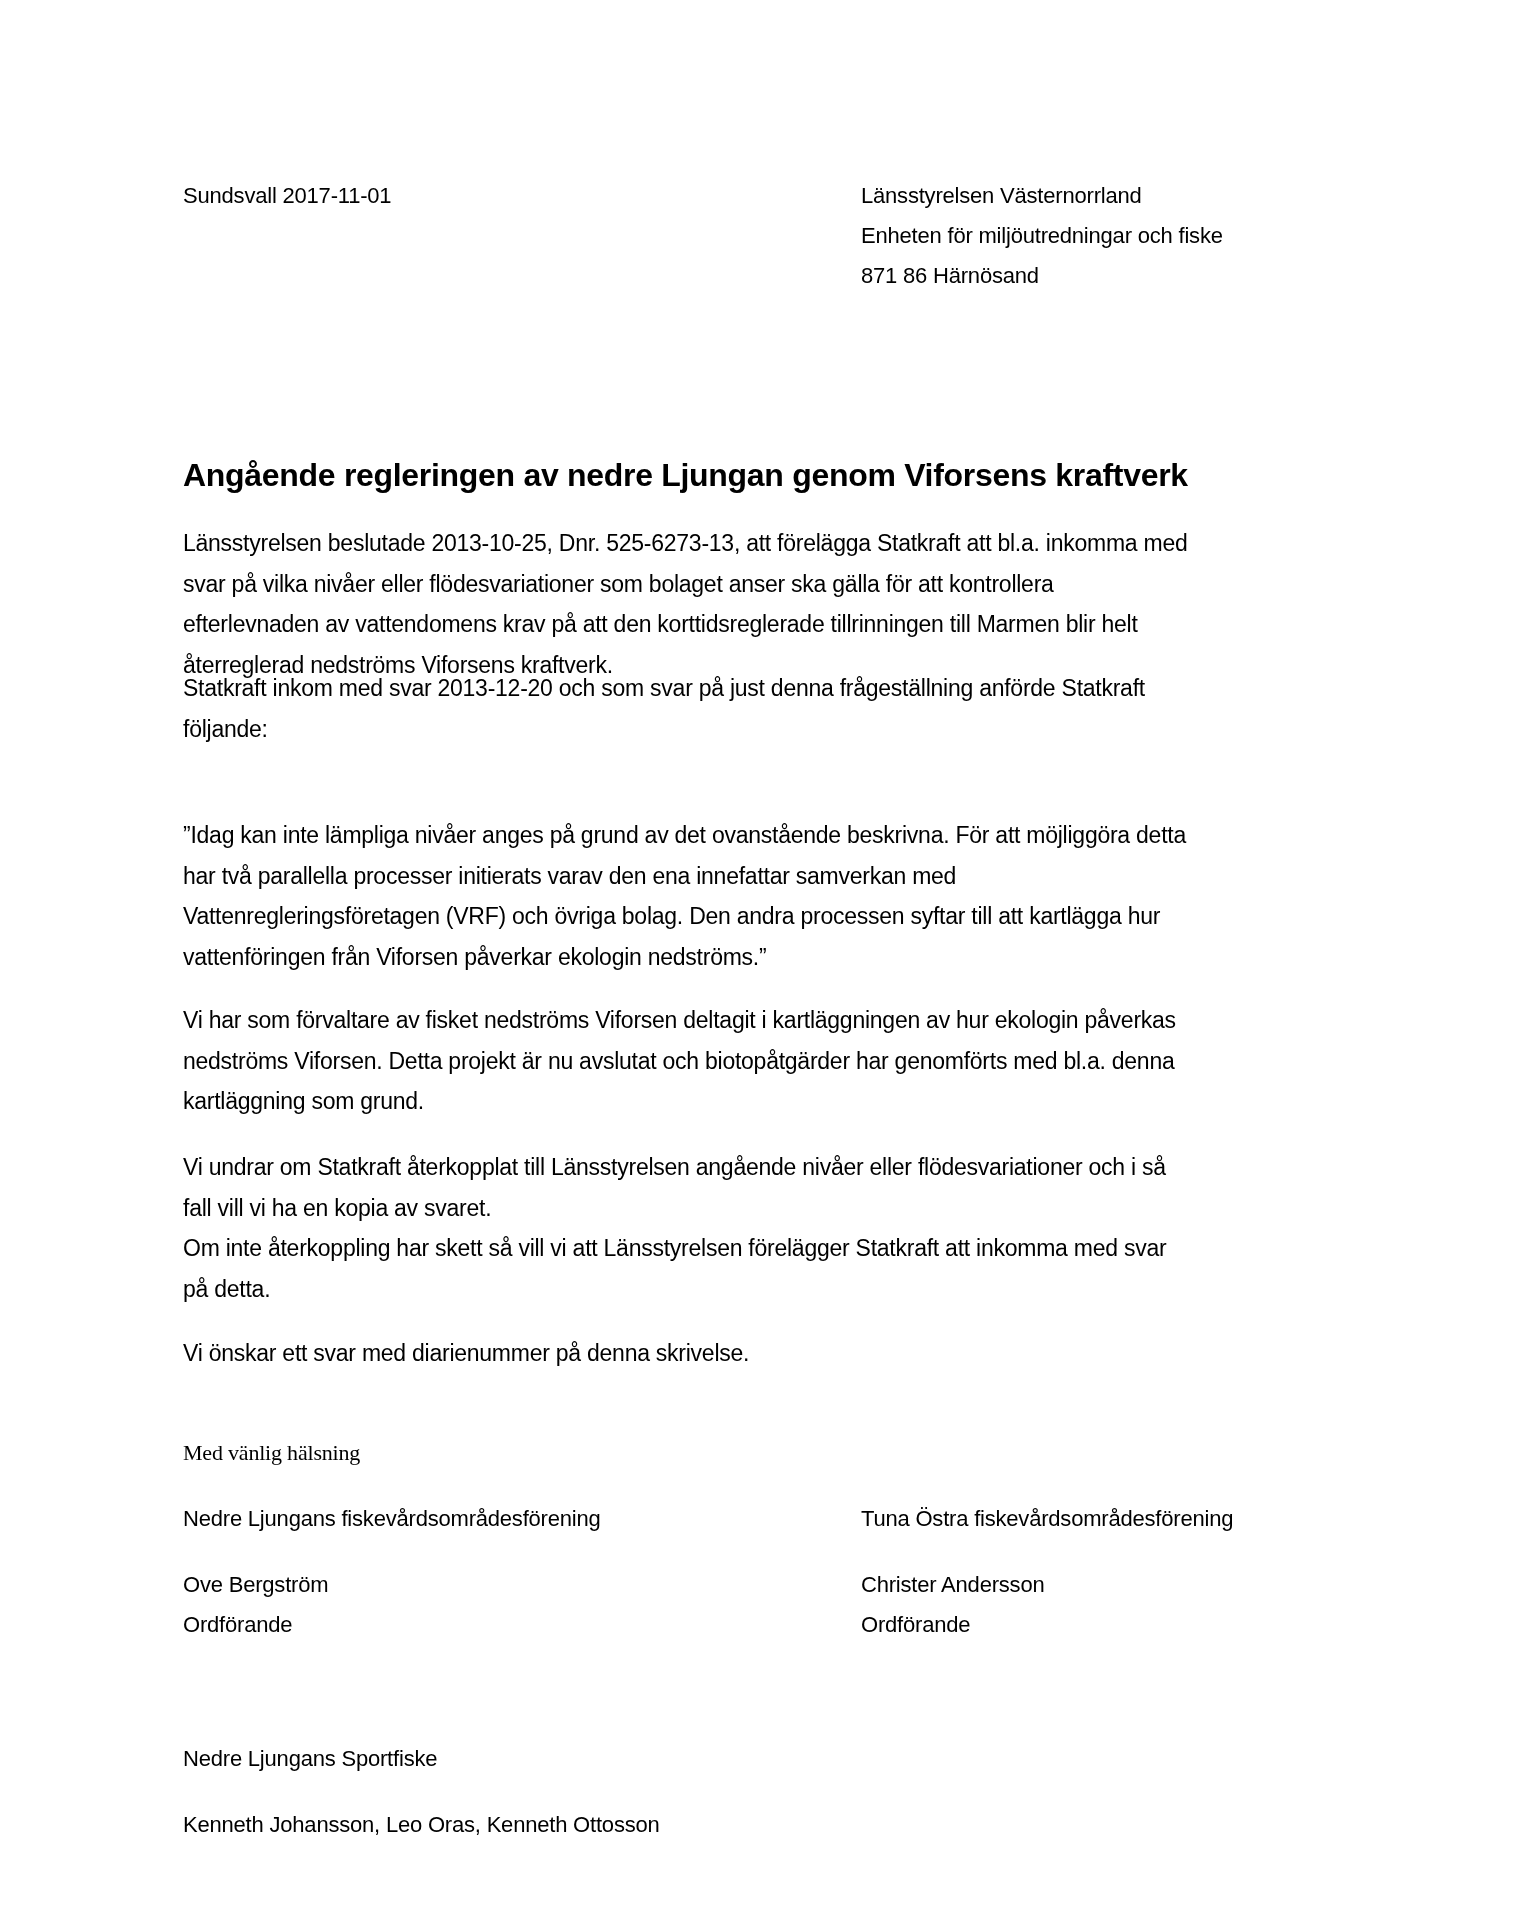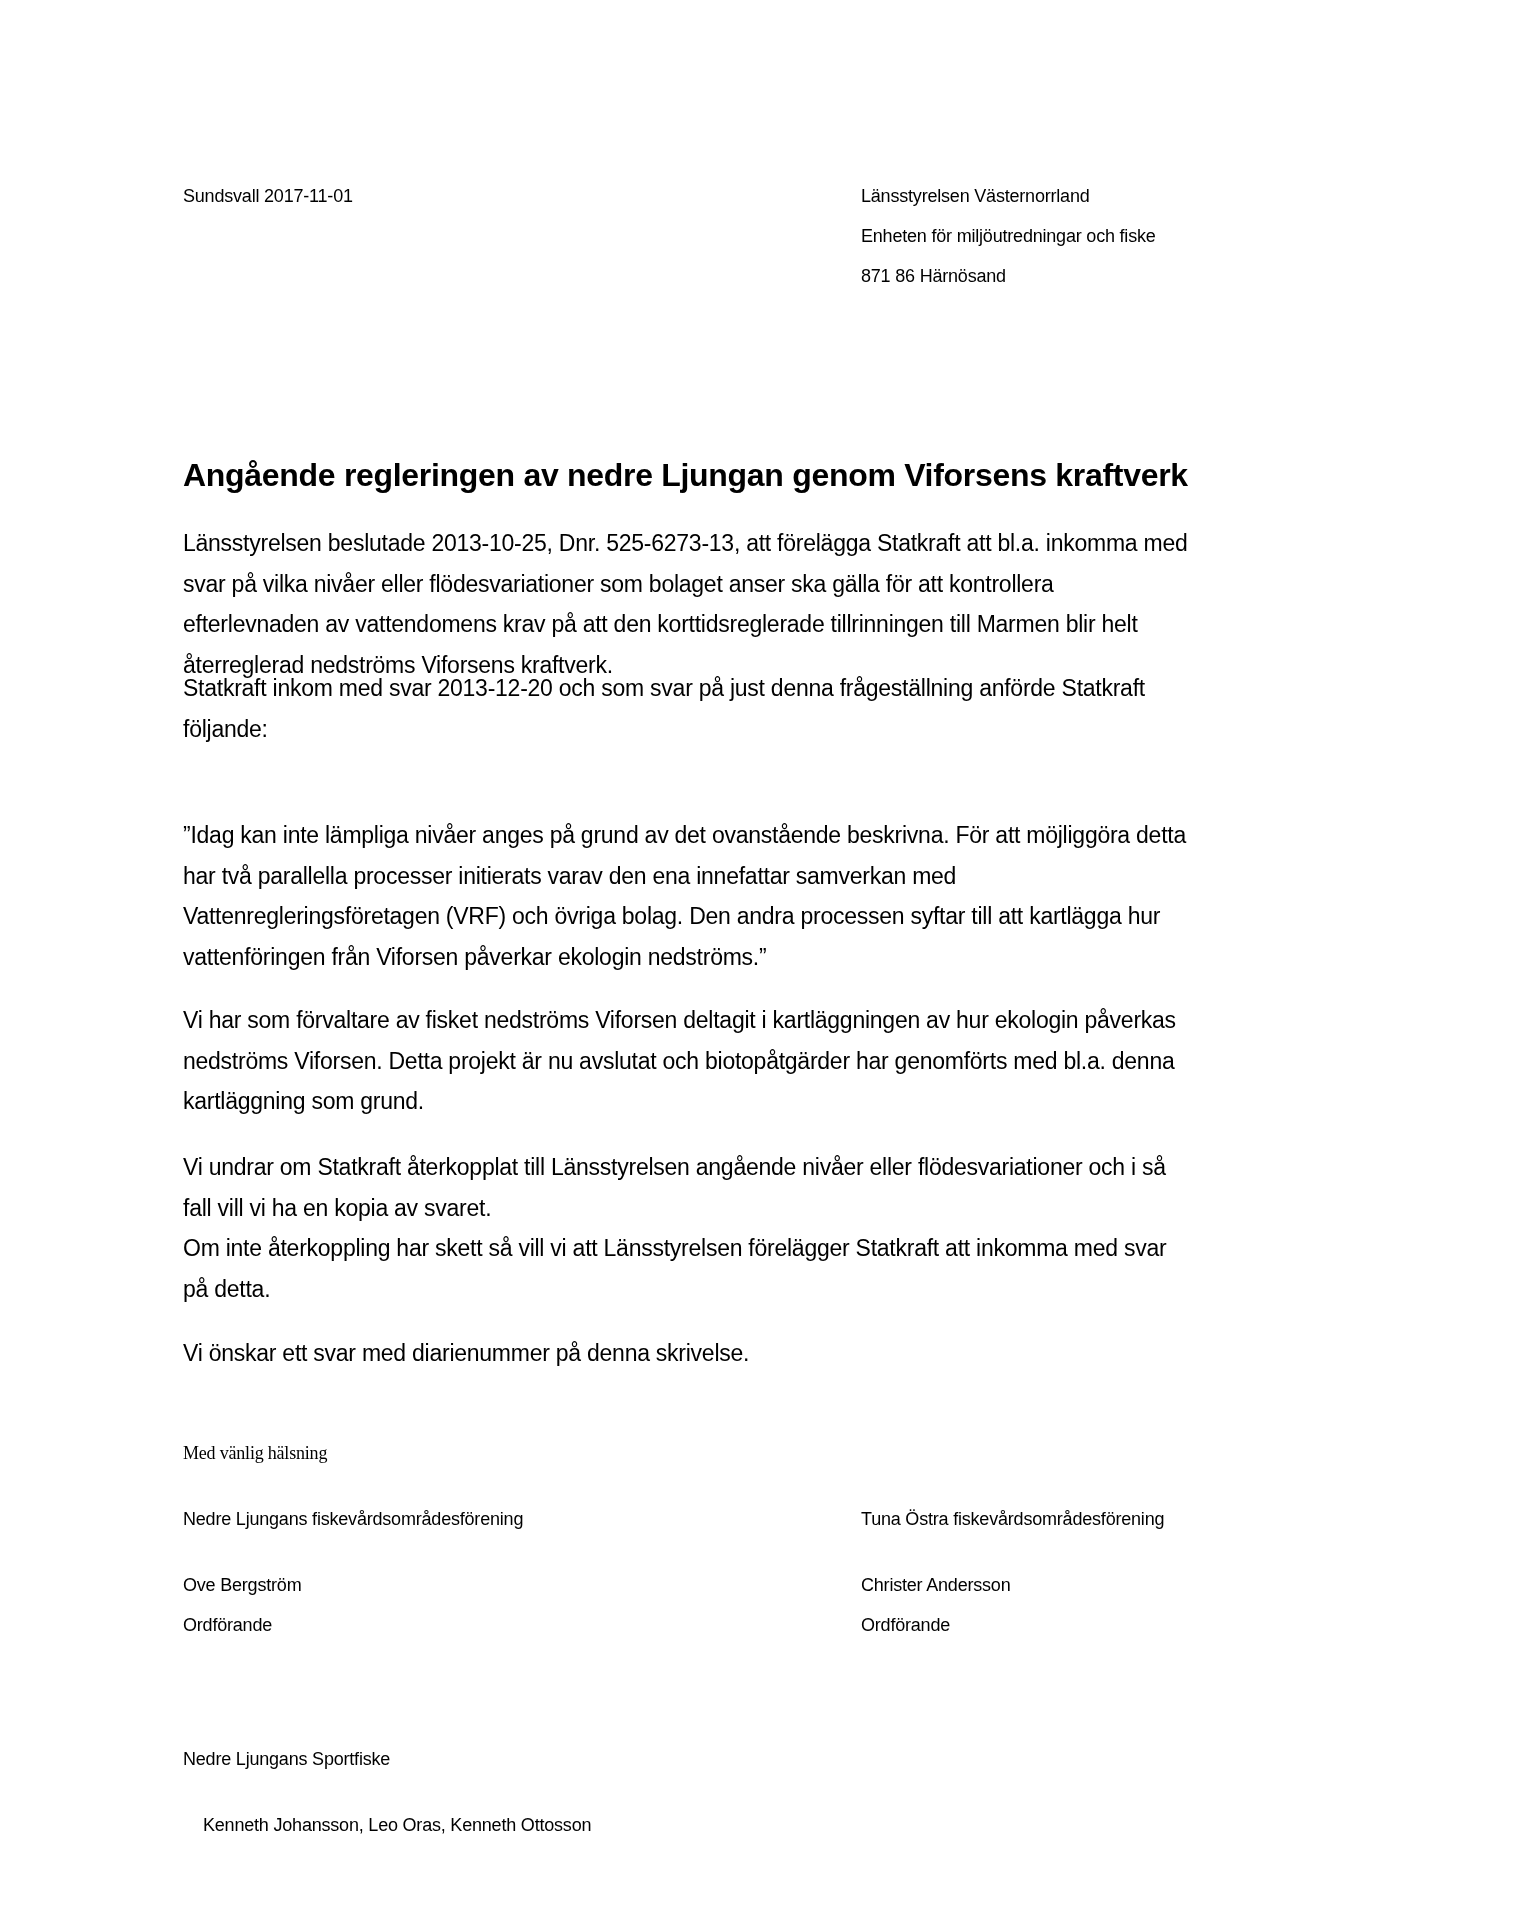--- a/index.html
+++ b/index.html
@@ -18,21 +18,21 @@
     .page {
       position: absolute;
       left: 0; top: 0;
       width: 1528px;
       height: 1924px;
       background: #ffffff;
     }
     .abs {
       position: absolute;
       white-space: nowrap;
-      font-size: 18px;
+      font-size: 22px;
       line-height: 40px;
       letter-spacing: -0.2px;
     }
     .left-col { left: 183px; }
     .right-col { left: 861px; }
     .subject {
       position: absolute;
       left: 183px;
       top: 455px;
       font-size: 32px;
@@ -111,16 +111,16 @@
   </div>
 
   <div>
     <div class="abs right-col" style="top:1499px;">Tuna Östra fiskevårdsområdesförening</div>
     <div class="abs right-col" style="top:1565px;">Christer Andersson</div>
     <div class="abs right-col" style="top:1605px;">Ordförande</div>
   </div>
 
   <div>
     <div class="abs left-col" style="top:1739px;">Nedre Ljungans Sportfiske</div>
-    <div class="abs left-col" style="top:1805px;margin-left:20px;">Kenneth Johansson, Leo Oras, Kenneth Ottosson</div>
+    <div class="abs left-col" style="top:1805px;">Kenneth Johansson, Leo Oras, Kenneth Ottosson</div>
   </div>
 
 </div>
 
 </body></html>

